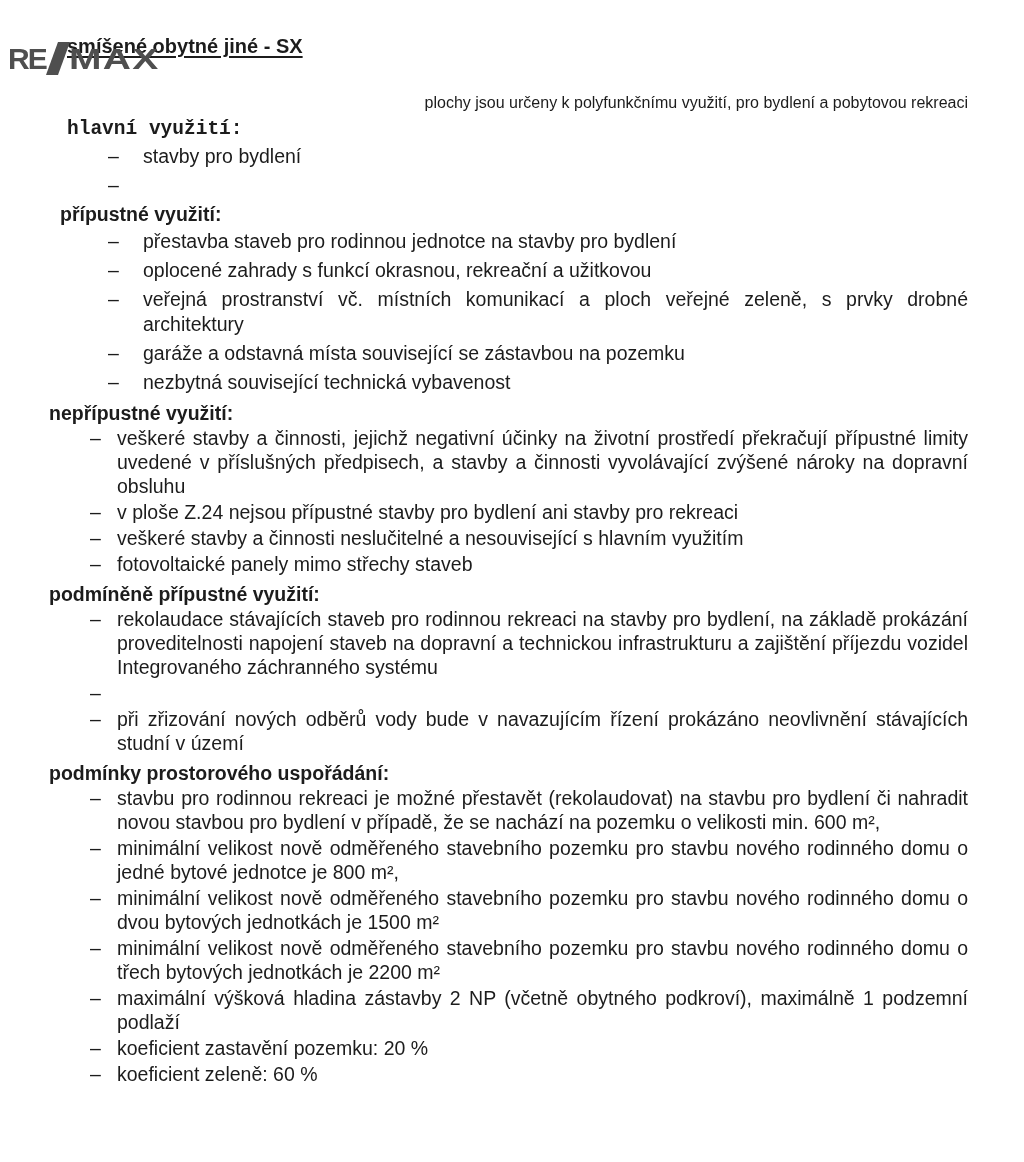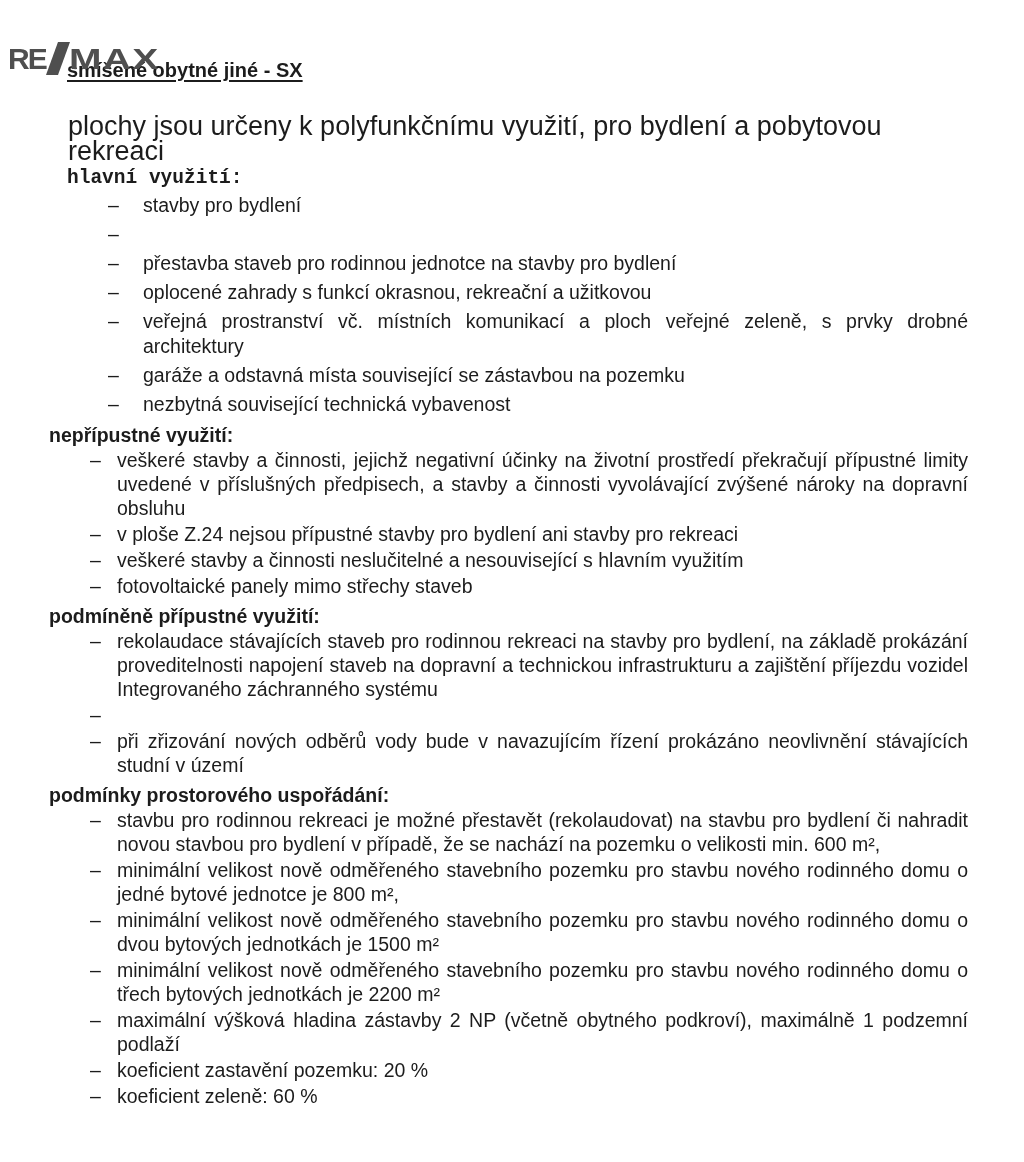--- a/index.html
+++ b/index.html
@@ -4,21 +4,21 @@
 <style>
   html,body{margin:0;padding:0;background:#ffffff;}
   .page{
     position:relative;
     width:1024px;height:1162px;
     background:#ffffff;
     overflow:hidden;
     font-family:"Liberation Sans","DejaVu Sans",sans-serif;
     color:#1c1c1c;
     box-sizing:border-box;
-    padding-top:58px;
+    padding-top:34px;
   }
   
   .logo{
     position:absolute;left:8px;top:42px;
     display:flex;align-items:center;
     z-index:2;
     user-select:none;
   }
   .logo .re,.logo .max{
     font-size:30px;font-weight:800;line-height:30px;
@@ -39,21 +39,21 @@
     margin:0 0 32px 67px;
     font-size:20px;font-weight:bold;
     line-height:24px;
     text-decoration:underline;
     text-underline-offset:3px;
     text-decoration-thickness:2px;
   }
   
   .intro{
     margin:0 56px 2px 68px;
-    font-size:27px;line-height:25px;
+    font-size:16px;line-height:25px;text-align:right;
   }
   
   .heading{
     font-size:19.5px;font-weight:bold;
     line-height:25px;
     margin:0 0 2px 0;
   }
   .hl-67{margin-left:67px;font-family:Liberation Mono, monospace;}
   .hl-60{margin-left:60px;}
   .hl-49{margin-left:49px;}
@@ -101,20 +101,21 @@
     <div class="item">
       <span class="dash">–</span>
       <span class="btxt">stavby pro bydlení</span>
     </div>
     <div class="item">
       <span class="dash">–</span>
     </div>
   </div>
 
   <div class="sec-a">
+    <div class="heading hl-60">přípustné využití:</div>
     <div class="item">
       <span class="dash">–</span>
       <span class="btxt">přestavba staveb pro rodinnou jednotce na stavby pro bydlení</span>
     </div>
     <div class="item">
       <span class="dash">–</span>
       <span class="btxt">oplocené zahrady s funkcí okrasnou, rekreační a užitkovou</span>
     </div>
     <div class="item">
       <span class="dash">–</span>

